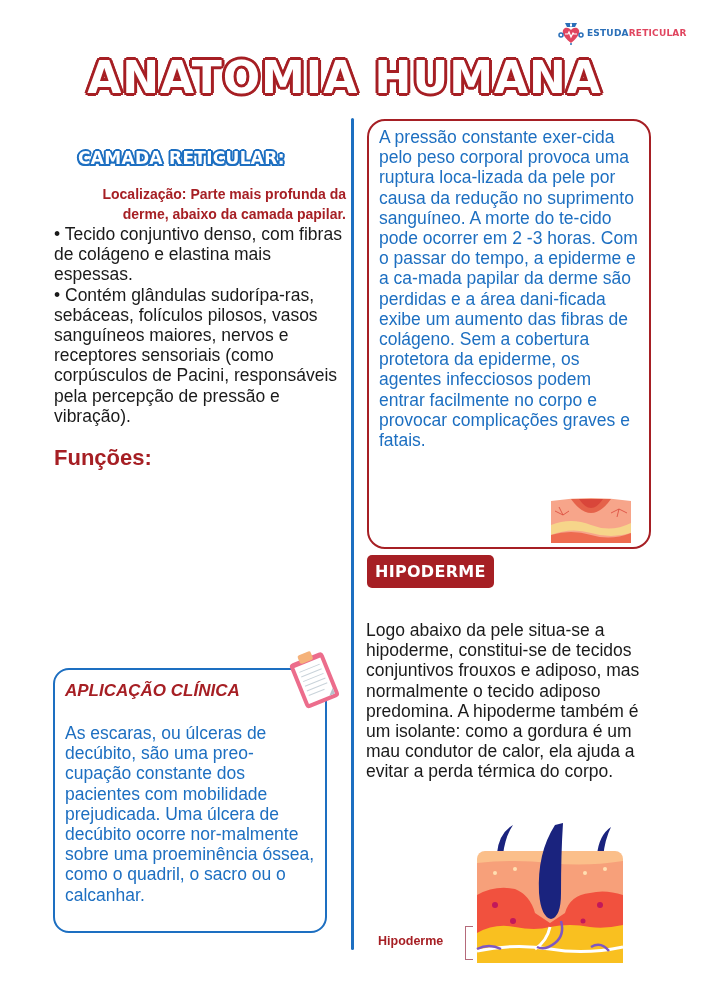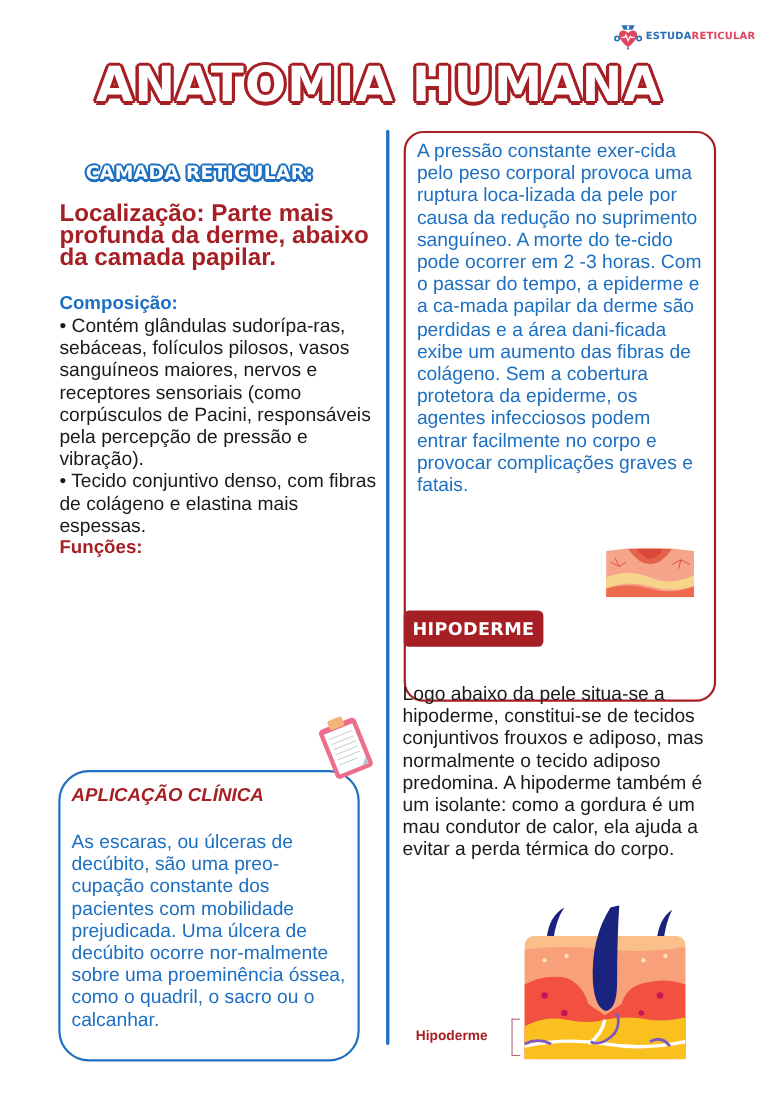--- a/index.html
+++ b/index.html
@@ -22,35 +22,35 @@
 
   .divider { position: absolute; left: 351px; top: 118px; width: 3px; height: 832px; background: #1d6fc1; border-radius: 2px; }
 
   .left { position: absolute; left: 54px; top: 122px; width: 292px; }
   .section-heading-blue {
     display: block; margin-left: 24px; font-family: "DejaVu Sans", sans-serif; font-weight: bold; font-size: 17px;
     color: #ffffff; letter-spacing: 0.3px;
     text-shadow: 2px 0 0 #1d6fc1, -2px 0 0 #1d6fc1, 0 2px 0 #1d6fc1, 0 -2px 0 #1d6fc1, 1.5px 1.5px 0 #1d6fc1, -1.5px -1.5px 0 #1d6fc1, 1.5px -1.5px 0 #1d6fc1, -1.5px 1.5px 0 #1d6fc1;
     margin-top: 26px;
   }
-  .loc { margin-top: 16px; color: #a61f24; font-family: "Liberation Sans", sans-serif; font-weight: bold; font-size: 22px; line-height: 20px; }
+  .loc { margin-top: 16px; color: #a61f24; font-family: "Liberation Sans", sans-serif; font-weight: bold; font-size: 14px; line-height: 20px; text-align: right; }
   .sub-blue { margin-top: 22px; color: #1d6fc1; font-family: "Liberation Sans", sans-serif; font-weight: bold; font-size: 17px; line-height: 20px; }
-  .sub-red { color: #a61f24; font-family: "Liberation Sans", sans-serif; font-weight: bold; font-size: 17px; line-height: 20px; }
+  .sub-red { margin-top: 22px; color: #a61f24; font-family: "Liberation Sans", sans-serif; font-weight: bold; font-size: 22px; line-height: 20px; }
   .body-text { color: #1a1a1a; font-family: "Liberation Sans", sans-serif; font-size: 17.5px; line-height: 20.2px; }
 
   .clinic-box {
-    position: absolute; left: 53px; top: 700px; width: 274px; height: 265px;
-    border: 2.5px solid #1d6fc1; border-radius: 28px; padding: 10px 10px 10px 10px;
+    position: absolute; left: 53px; top: 668px; width: 274px; height: 265px;
+    border: 2.5px solid #1d6fc1; border-radius: 16px; padding: 10px 10px 10px 10px;
   }
   .clinic-title { font-family: "Liberation Sans", sans-serif; font-weight: bold; font-style: italic; font-size: 17px; color: #a61f24; margin-top: 1px; }
   .clinic-text { margin-top: 22px; color: #1d6fc1; font-family: Liberation Sans, sans-serif; font-size: 17.5px; line-height: 20.2px; }
   .clipboard { position: absolute; left: 282px; top: 646px; }
 
   .pressure-box {
-    position: absolute; left: 367px; top: 119px; width: 284px; height: 519px;
+    position: absolute; left: 367px; top: 119px; width: 284px; height: 430px;
     border: 2.5px solid #a61f24; border-radius: 18px; padding: 6px 8px 8px 10px;
   }
   .pressure-text { color: #1d6fc1; font-family: "Liberation Sans", sans-serif; font-size: 17.5px; line-height: 20.2px; }
   .wound-img { position: absolute; left: 551px; top: 495px; }
 
   .hipo-badge {
     position: absolute; left: 367px; top: 555px; height: 33px; padding: 0 8px;
     background: #a61f24; border-radius: 5px; display: flex; align-items: center;
     color: #ffffff; font-family: "DejaVu Sans", sans-serif; font-weight: bold; font-size: 16px; letter-spacing: 0.3px;
   }
@@ -79,23 +79,22 @@
   </div>
 </div>
 
 <h1 class="main-title">ANATOMIA HUMANA</h1>
 
 <div class="divider"></div>
 
 <div class="left">
   <span class="section-heading-blue">CAMADA RETICULAR:</span>
   <p class="loc">Localização: Parte mais profunda da derme, abaixo da camada papilar.</p>
-  <p class="sub-blue">Composição:</p>
+  <p class="body-text">• Tecido conjuntivo denso, com fibras de colágeno e elastina mais espessas.</p>
   <p class="body-text">• Contém glândulas sudorípa-ras, sebáceas, folículos pilosos, vasos sanguíneos maiores, nervos e receptores sensoriais (como corpúsculos de Pacini, responsáveis pela percepção de pressão e vibração).</p>
-  <p class="body-text">• Tecido conjuntivo denso, com fibras de colágeno e elastina mais espessas.</p>
   <p class="sub-red">Funções:</p>
 </div>
 
 <div class="clinic-box">
   <p class="clinic-title">APLICAÇÃO CLÍNICA</p>
   <p class="clinic-text">As escaras, ou úlceras de decúbito, são uma preo-cupação constante dos pacientes com mobilidade prejudicada. Uma úlcera de decúbito ocorre nor-malmente sobre uma proeminência óssea, como o quadril, o sacro ou o calcanhar.</p>
 </div>
 <svg class="clipboard" width="66" height="66" viewBox="0 0 66 66">
   <g transform="rotate(-22 33 33)">
     <rect x="14" y="10" width="36" height="48" rx="4" fill="#ec6d8c"></rect>

